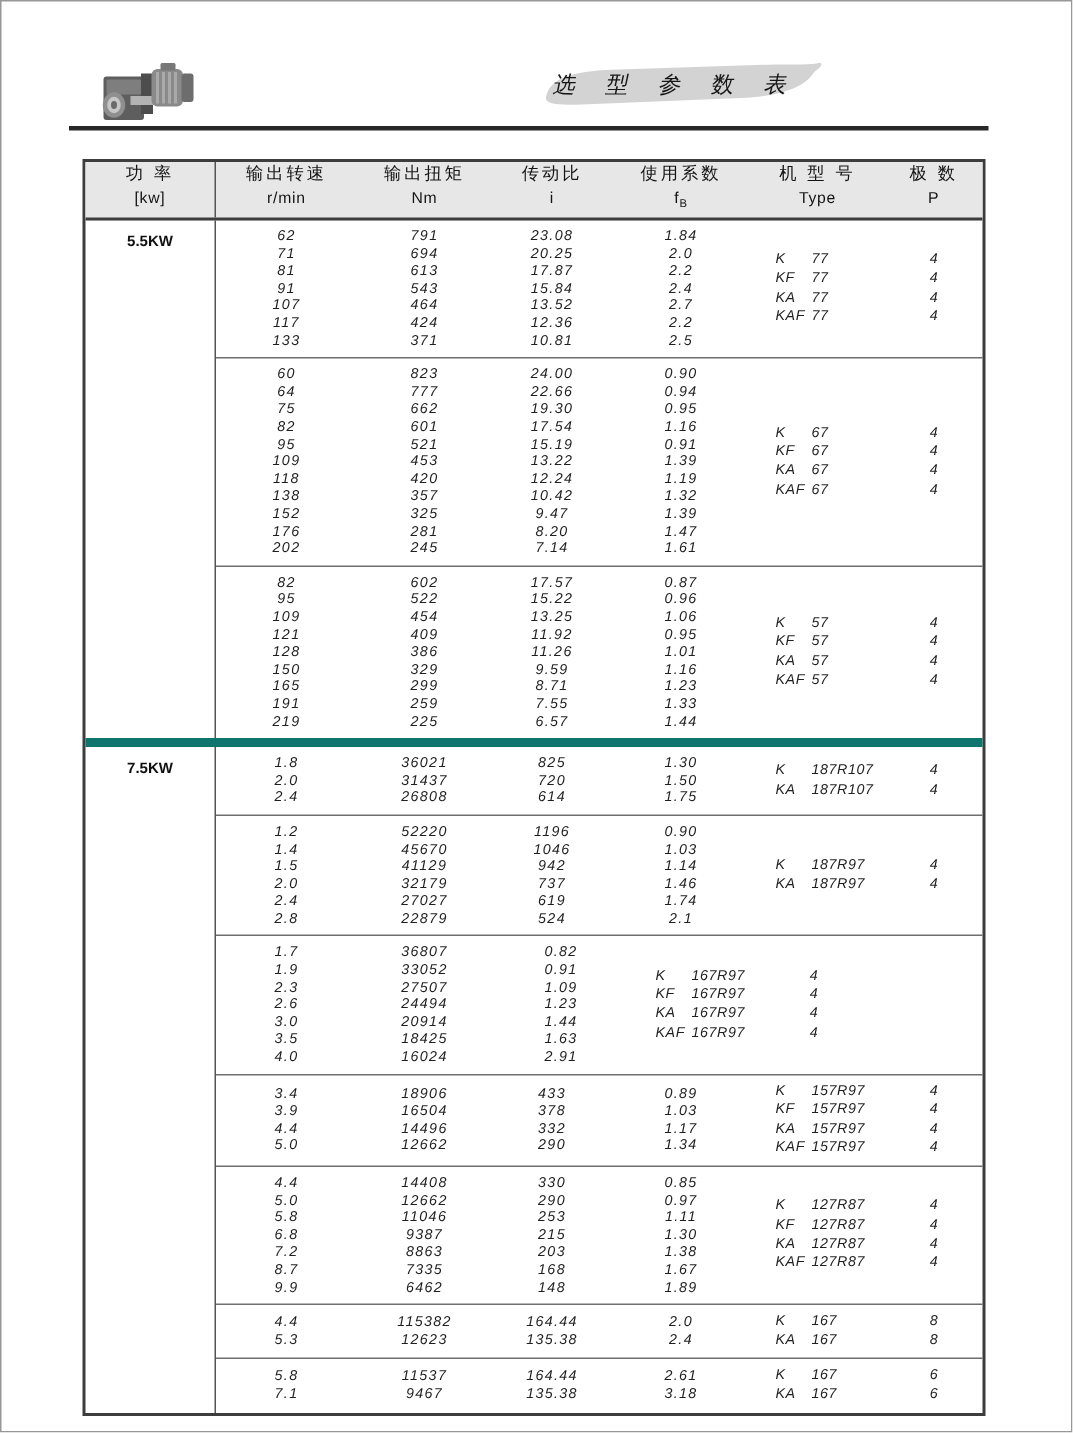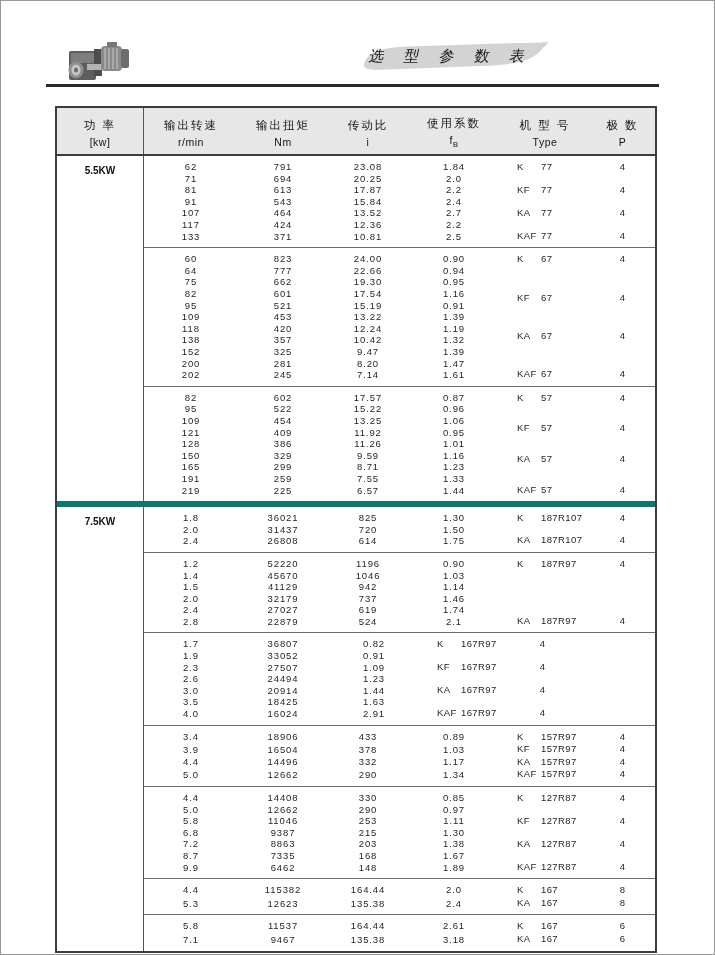--- a/index.html
+++ b/index.html
@@ -12,22 +12,22 @@
   .banner svg{position:absolute;left:0;top:0;}
   .banner-text{position:absolute;left:0;right:10px;top:6px;text-align:center;
     font-size:15px;letter-spacing:8px;color:#161616;font-weight:500;
     transform:skewX(-12deg);white-space:nowrap;}
   .rule{position:absolute;left:45px;top:83px;width:613px;height:3px;background:#282828;}
 
   
   .ptable{position:absolute;left:54px;top:105px;width:602px;box-sizing:border-box;
     border:2px solid #3d3d3d;background:#fff;}
   .thead{display:flex;background:#e7e7e7;border-bottom:2px solid #3d3d3d;}
-  .th{display:flex;flex-direction:column;justify-content:center;align-items:center;
-    padding:8px 0 5px;row-gap:3px;box-sizing:border-box;}
+  .th{display:flex;flex-direction:column;justify-content:flex-start;align-items:center;
+    padding:0 0 5px;row-gap:3px;box-sizing:border-box;}
   .th .zh{font-size:11.5px;color:#141414;letter-spacing:2px;white-space:nowrap;}
   .th .en{font-size:10.5px;color:#141414;letter-spacing:0.5px;}
   .th .en sub{font-size:7.5px;}
 
   
   .w-power{width:87px;}
   .w-rpm{width:94px;}
   .w-torque{width:90px;}
   .w-ratio{width:80px;}
   .w-fb{width:92px;}
@@ -36,21 +36,21 @@
   .th.w-power{border-right:1px solid #555;}
 
   
   .group{display:flex;}
   .group + .group{border-top:6px solid #0f766e;}
   .power-cell{width:87px;box-sizing:border-box;border-right:1px solid #555;
     text-align:center;padding-top:9px;font-size:10px;font-weight:bold;color:#101010;}
   .blocks{flex:1;display:flex;flex-direction:column;}
   .block{display:flex;padding:5px 0;}
   .block + .block{border-top:1px solid #6e6e6e;}
-  .bcol{display:flex;flex-direction:column;justify-content:space-between;box-sizing:border-box;}
+  .bcol{display:flex;flex-direction:column;justify-content:center;box-sizing:border-box;font-style:italic;}
   .num-col{align-items:center;}
   .val{font-size:9.5px;line-height:11.6px;letter-spacing:0.9px;color:#1f1f1f;white-space:nowrap;}
   .type-col{align-items:flex-start;padding-left:17px;}
   .type-row{display:flex;font-size:9.5px;line-height:12.6px;color:#1f1f1f;letter-spacing:0.4px;white-space:nowrap;}
   .t-prefix{display:inline-block;width:24px;}
   .p-col{align-items:center;}
   .p-val{font-size:9.5px;line-height:12.6px;color:#1f1f1f;}
 </style>
 </head>
 <body>
@@ -187,21 +187,21 @@
             <div class="bcol num-col w-rpm">
               <div class="val">60</div>
               <div class="val">64</div>
               <div class="val">75</div>
               <div class="val">82</div>
               <div class="val">95</div>
               <div class="val">109</div>
               <div class="val">118</div>
               <div class="val">138</div>
               <div class="val">152</div>
-              <div class="val">200</div>
+              <div class="val">176</div>
               <div class="val">202</div>
             </div>
             <div class="bcol num-col w-torque">
               <div class="val">823</div>
               <div class="val">777</div>
               <div class="val">662</div>
               <div class="val">601</div>
               <div class="val">521</div>
               <div class="val">453</div>
               <div class="val">420</div>

